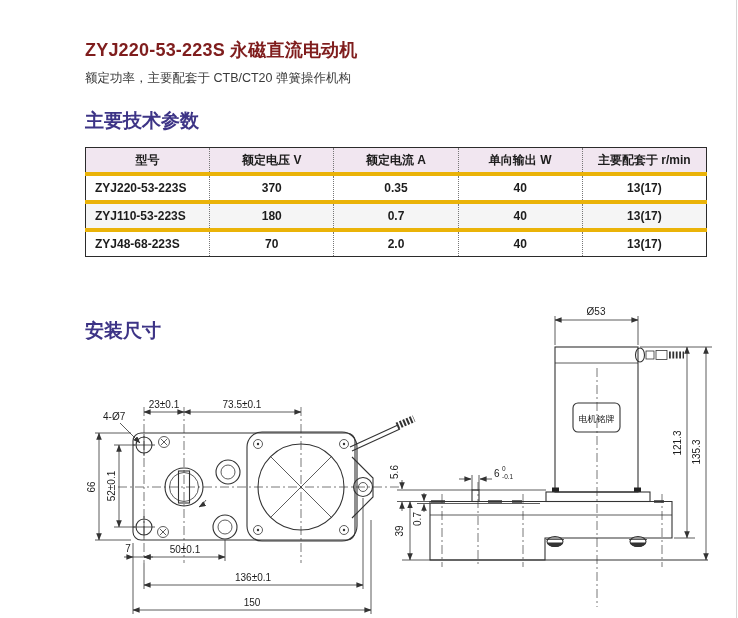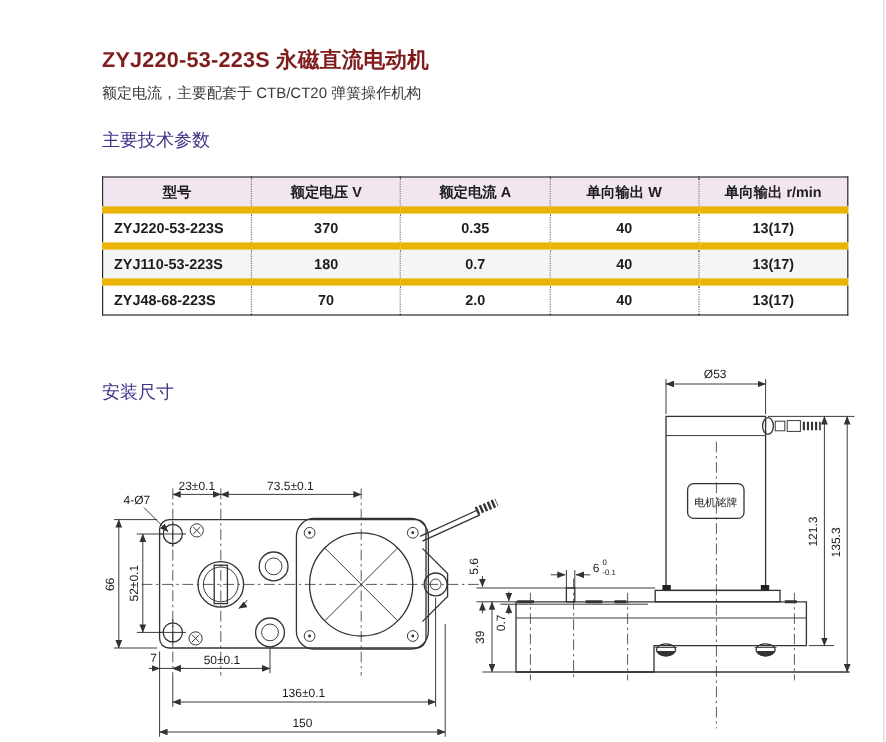--- a/index.html
+++ b/index.html
@@ -4,68 +4,68 @@
 <style>
   html,body{margin:0;padding:0;}
   body{
     width:738px;height:618px;position:relative;background:#ffffff;overflow:hidden;
     font-family:"Liberation Sans","DejaVu Sans",sans-serif;color:#222;
   }
   .abs{position:absolute;}
   .page-edge{position:absolute;left:736px;top:0;width:0;height:618px;border-left:1px solid #d5d5d5;}
   .title{left:85px;top:26px;font-size:18px;font-weight:bold;color:#7f1d1d;letter-spacing:.2px;margin-top:12px;}
   .subtitle{left:85px;top:70px;font-size:12.5px;color:#3a3a3a;}
-  .sec-heading{left:85px;font-size:15px;font-weight:normal;color:#3d3486;}
+  .sec-heading{left:85px;font-size:19px;font-weight:bold;color:#3d3486;}
   .h-params{top:108px;}
   .h-dims{top:318px;}
   table.params{
     position:absolute;left:85px;top:147px;width:622px;
     border-collapse:collapse;table-layout:fixed;
     font-size:12px;font-weight:bold;color:#1c1c1c;
     border:1.5px solid #2b2b2b;
   }
   table.params th,table.params td{
-    height:24px;padding:0 4px;border-top:6px solid #eab308;
+    height:24px;padding:0 4px;border-top:4px solid #eab308;
     border-left:1px dotted #777;text-align:center;font-weight:bold;
   }
   table.params th:first-child,table.params td:first-child{border-left:none;}
   table.params thead th{background:#f1e6f0;border-top:none;}
   table.params tbody tr:nth-child(even) td{background:#f5f5f5;}
   table.params td.model{text-align:left;padding-left:9px;}
   svg text{font-family:"Liberation Sans","DejaVu Sans",sans-serif;}
   .ol{stroke:#333;stroke-width:1.1;fill:none;}
   .thin{stroke:#333;stroke-width:0.8;fill:none;}
   .cl{stroke:#555;stroke-width:0.8;fill:none;stroke-dasharray:9 3 2 3;}
   .dim{stroke:#333;stroke-width:0.8;fill:none;}
   .dtxt{font-size:10px;fill:#1c1c1c;}
   .dtxt-s{font-size:6.5px;fill:#1c1c1c;}
   .np{font-size:9px;fill:#1c1c1c;}
 </style>
 </head>
 <body>
 
 <div class="abs title">ZYJ220-53-223S 永磁直流电动机</div>
-<div class="abs subtitle">额定电流，主要配套于 CTB/CT20 弹簧操作机构</div>
+<div class="abs subtitle">额定功率，主要配套于 CTB/CT20 弹簧操作机构</div>
 <div class="abs sec-heading h-params">主要技术参数</div>
 
 <table class="params">
   <colgroup>
       <col style="width:20%">
       <col style="width:20%">
       <col style="width:20%">
       <col style="width:20%">
       <col style="width:20%">
     </colgroup>
   <thead>
     <tr>
       <th>型号</th>
       <th>额定电压 V</th>
       <th>额定电流 A</th>
       <th>单向输出 W</th>
-      <th>单向输出 r/min</th>
+      <th>主要配套于 r/min</th>
     </tr>
   </thead>
   <tbody>
     <tr>
       <td class="model">ZYJ220-53-223S</td>
       <td>370</td>
       <td>0.35</td>
       <td>40</td>
       <td>13(17)</td>
     </tr>

